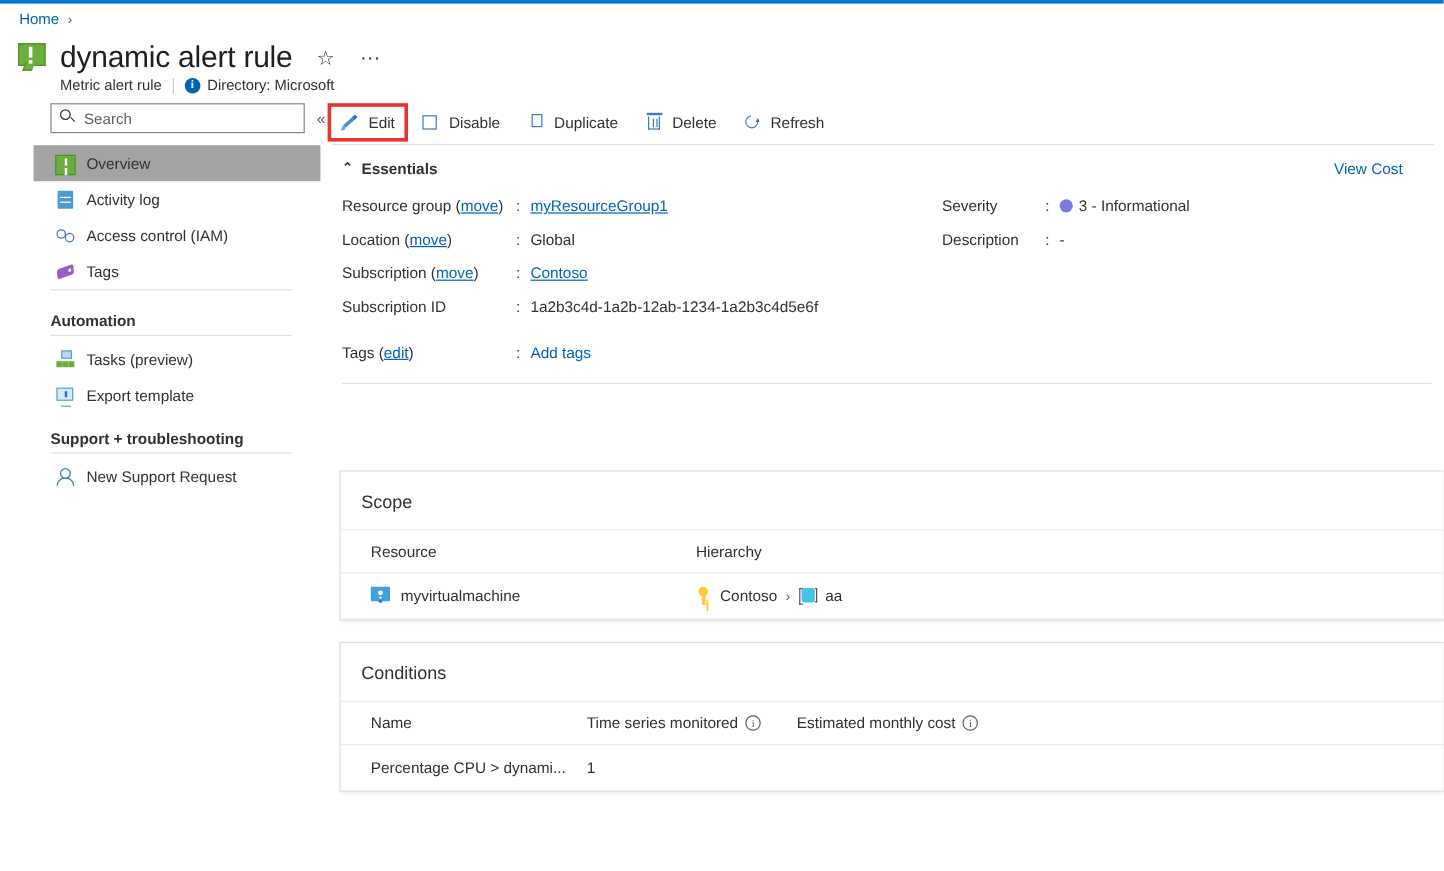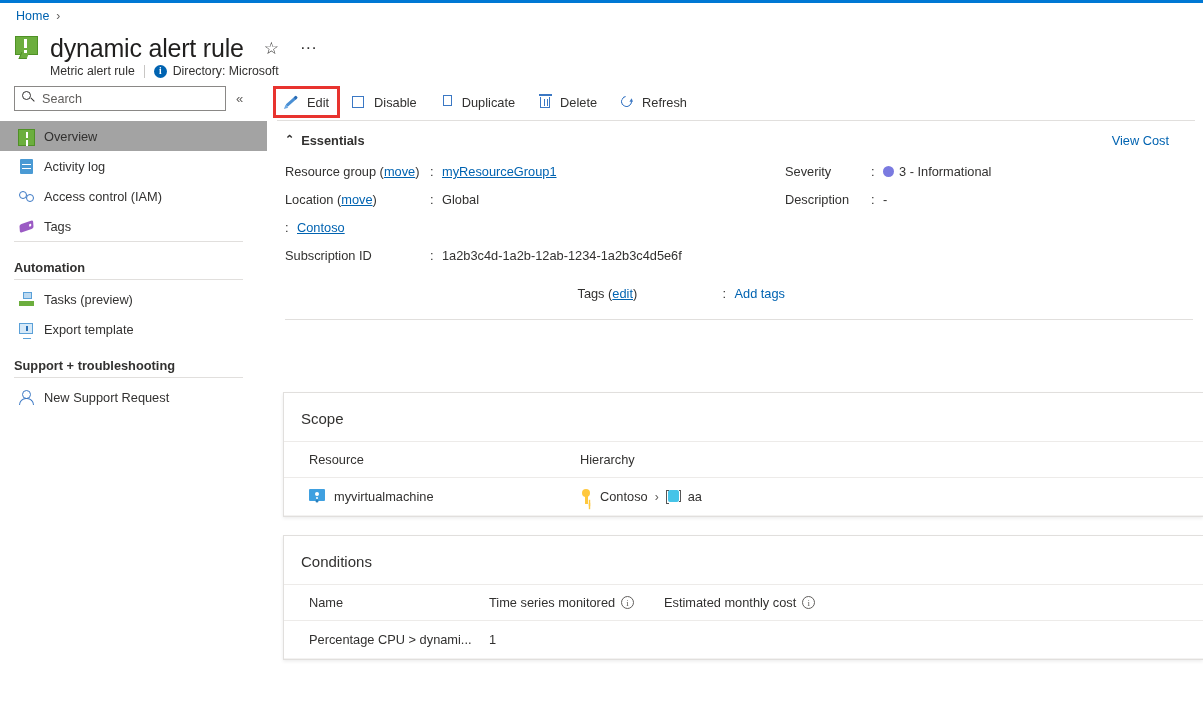--- a/index.html
+++ b/index.html
@@ -81,21 +81,21 @@
     font-size: 9.5px; font-weight: bold;
     display: inline-flex; align-items: center; justify-content: center;
     font-family: "Liberation Serif", serif;
     margin-right: 6px;
   }
 
   
   .shell { display: flex; height: 626px; }
 
   
-  .sidebar { width: 267px; flex: 0 0 267px; padding-top: 8px; }
+  .sidebar { width: 267px; flex: 0 0 267px; padding-top: 8px; padding-left: 28px; }
   .search-row { display: flex; align-items: center; padding: 0 8px 0 14px; }
   .search-wrap {
     position: relative; width: 212px; height: 25px;
   }
   .search-input {
     width: 212px; height: 25px;
     border: 1px solid #8a8886; background: #fff;
     padding: 0 6px 0 27px;
     font-size: 12.6px; font-family: "Liberation Sans", sans-serif;
     color: #323130; outline: none;
@@ -213,21 +213,21 @@
   .ess-key.r { width: 86px; flex: 0 0 86px; }
   .ess-colon { width: 12px; flex: 0 0 12px; }
   .ess-val { color: #323130; }
   .lnk { color: #0063b1; cursor: pointer; }
   .lnk-u { color: #0063b1; cursor: pointer; text-decoration: underline; }
   .sev-dot {
     display: inline-block; width: 11px; height: 11px;
     border-radius: 50%; background: #7a7ae0;
     margin-right: 5px; vertical-align: -1px;
   }
-  .tags-row { margin-top: 10px; justify-content: flex-end; }
+  .tags-row { margin-top: 10px; }
   .ess-divider { height: 1px; background: #e1dfdd; margin: 11px 10px 0 18px; }
 
   
   .card {
     margin: 18px 0 0 283px;
     background: #fff;
     border: 1px solid #e1dfdd;
     border-right: none;
     box-shadow: 0 0.3px 0.9px rgba(0,0,0,0.08), 0 1.6px 3.6px rgba(0,0,0,0.08);
   }
@@ -402,20 +402,21 @@
             <span class="ess-key"><span>Resource group</span> (<span class="lnk-u">move</span>)</span>
             <span class="ess-colon">:</span>
             <span class="ess-val lnk-u">myResourceGroup1</span>
           </div>
           <div class="ess-row">
             <span class="ess-key"><span>Location</span> (<span class="lnk-u">move</span>)</span>
             <span class="ess-colon">:</span>
             <span class="ess-val">Global</span>
           </div>
           <div class="ess-row">
+            <span class="ess-key"><span>Subscription</span> (<span class="lnk-u">move</span>)</span>
             <span class="ess-colon">:</span>
             <span class="ess-val lnk-u">Contoso</span>
           </div>
           <div class="ess-row">
             <span class="ess-key">Subscription ID</span>
             <span class="ess-colon">:</span>
             <span class="ess-val">1a2b3c4d-1a2b-12ab-1234-1a2b3c4d5e6f</span>
           </div>
           <div class="ess-row tags-row">
             <span class="ess-key"><span>Tags</span> (<span class="lnk-u">edit</span>)</span>

